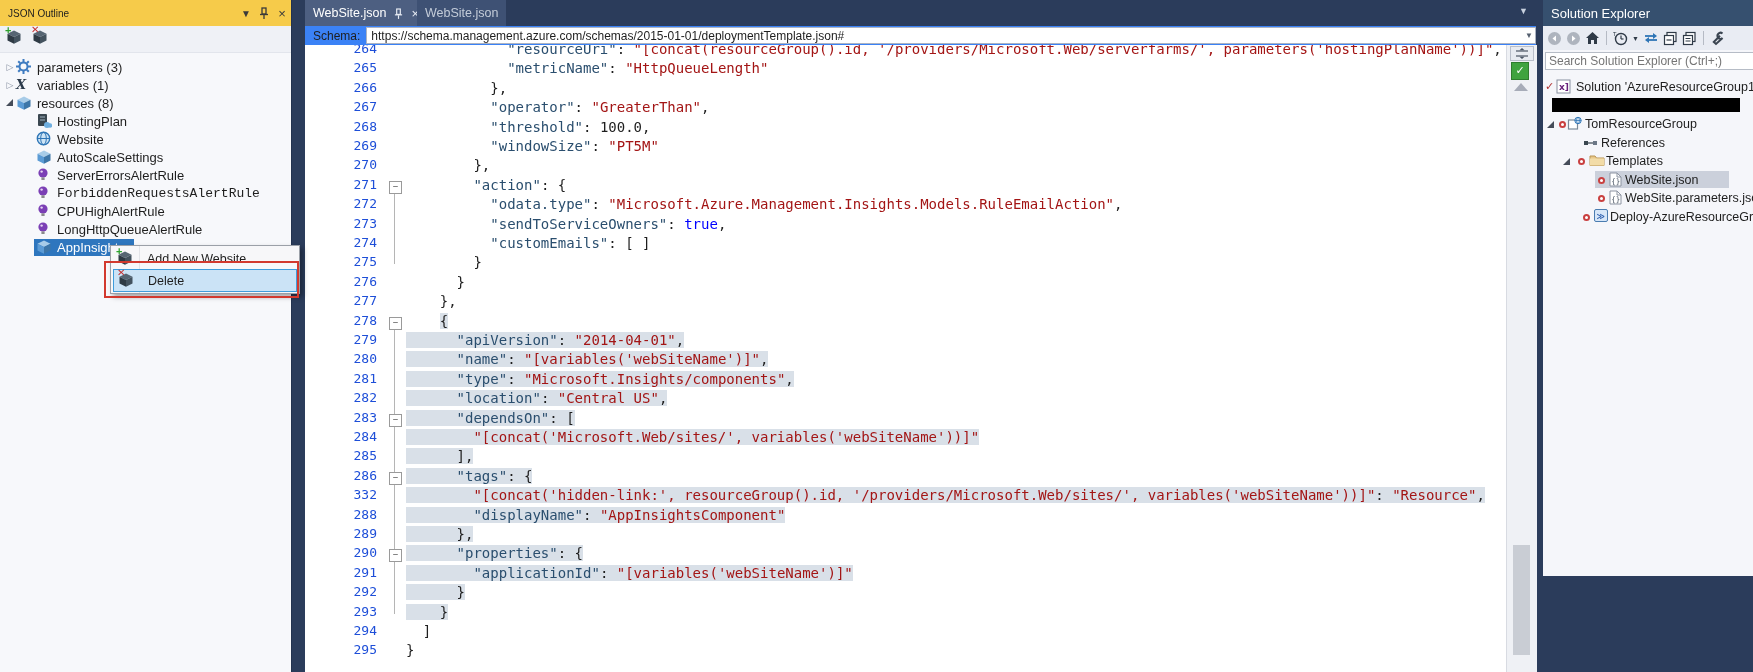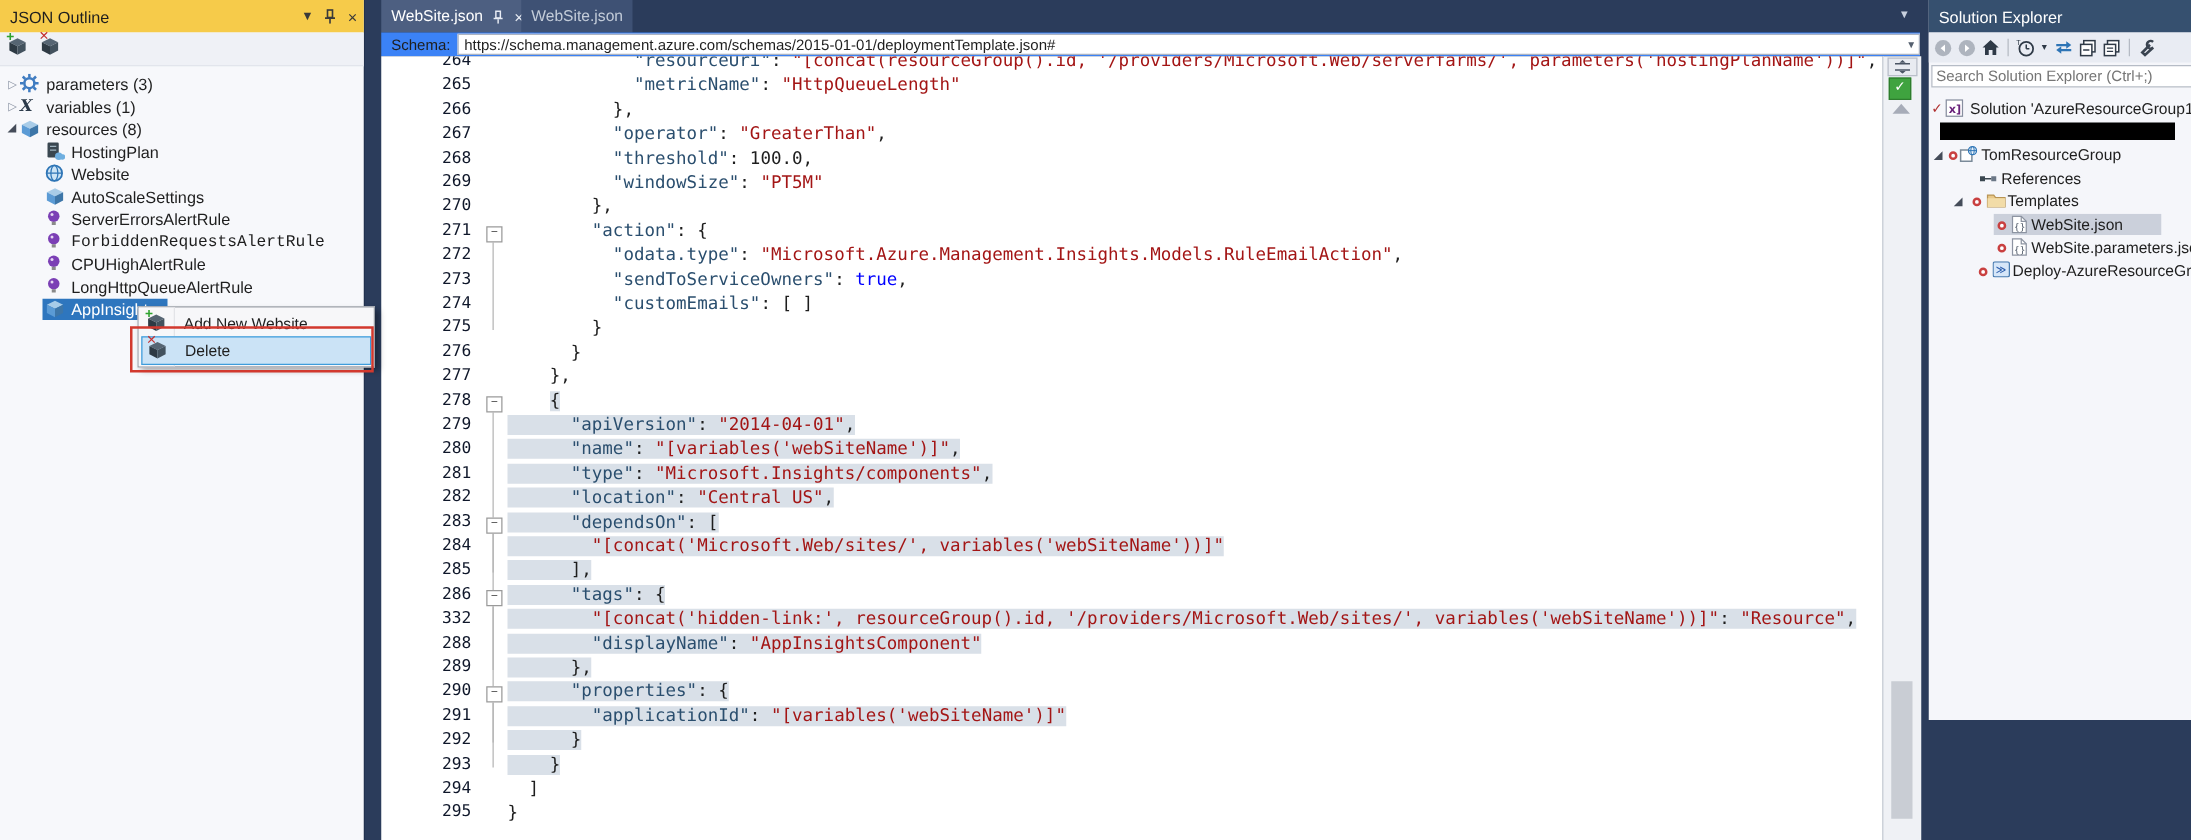--- a/index.html
+++ b/index.html
@@ -1,21 +1,21 @@
 <!DOCTYPE html>
 <html><head>
 <meta charset="utf-8">
 <style>
   html,body{margin:0;padding:0;background:#1e2a42;}
   #canvas{position:relative;width:1753px;height:672px;background:#2B3C5B;overflow:hidden;
           font-family:"Liberation Sans","DejaVu Sans",sans-serif;-webkit-font-smoothing:antialiased;}
   
   #json-outline{position:absolute;left:0;top:0;width:291px;height:672px;background:#F7F8FB;border-right:1px solid #22324F;}
   #jo-header{position:absolute;left:0;top:0;right:0;height:26px;background:#F6CB4A;display:flex;align-items:center;}
-  #jo-title{font-size:13px;color:#1E1E1E;padding-left:8px;flex:1;}
+  #jo-title{font-size:10px;color:#1E1E1E;padding-left:8px;flex:1;}
   .hdr-btn{width:18px;height:18px;display:flex;align-items:center;justify-content:center;color:#3A3A3A;font-size:10px;cursor:default;}
   #jo-toolbar{position:absolute;left:0;top:26px;right:0;height:26px;background:#EFF1F6;display:flex;align-items:center;gap:6px;padding-left:6px;border-bottom:1px solid #E2E5EC;}
   .tool-cube{width:20px;height:20px;position:relative;display:inline-block;}
   #jo-tree{position:absolute;left:0;top:52px;right:0;bottom:0;}
   .jo-row{position:absolute;height:18px;display:flex;align-items:center;font-size:13px;color:#1E1E1E;white-space:nowrap;}
   .jo-row .lbl{padding-left:5px;}
   .sel-row-bg{position:absolute;left:34px;width:100px;height:17px;background:#2E76BE;}
   .arrow-collapsed{color:#8A93A3;font-size:9px;width:12px;display:inline-block;text-align:center;}
   .arrow-expanded{width:0;height:0;border-left:7px solid transparent;border-bottom:7px solid #454C59;display:inline-block;margin:0 3px 2px 2px;}
   .ico{width:16px;height:16px;display:inline-block;position:relative;flex:0 0 16px;}
@@ -34,21 +34,21 @@
   #tab-active{left:0;background:#4D5F81;color:#FFFFFF;}
   #tab-inactive{left:112px;background:#3E5174;color:#C3CCD9;}
   .tab-glyph{margin-left:8px;font-size:11px;color:#E8ECF4;}
   #tab-overflow{position:absolute;right:8px;top:6px;color:#C7D0DE;font-size:9px;}
   #schema-bar{position:absolute;left:0;top:26px;right:0;height:19px;background:#3b82f6;display:flex;align-items:center;font-size:12px;color:#1E1E1E;}
   #schema-label{padding:0 6px 0 8px;}
   #schema-field{position:relative;height:15px;width:1168px;background:#FFFFFF;border:1px solid #ABB3C2;font-size:12px;color:#1E1E1E;display:flex;align-items:center;padding-left:4px;overflow:hidden;white-space:nowrap;}
   #schema-dropdown{position:absolute;right:2px;top:3px;color:#55606F;font-size:8px;}
   #code-region{position:absolute;left:0;top:45px;width:1201px;bottom:0;background:#FFFFFF;overflow:hidden;}
   .code-line{position:absolute;left:0;right:0;height:20px;}
-  .ln{position:absolute;left:0;width:72px;text-align:right;font:13px "DejaVu Sans Mono",monospace;color:#0f172a;}
+  .ln{position:absolute;left:0;width:72px;text-align:right;font:13px "DejaVu Sans Mono",monospace;color:#1d4ed8;}
   .fold-box{position:absolute;left:84px;top:4px;width:11px;height:11px;border:1px solid #9A9A9A;background:#FFFFFF;font:9px "DejaVu Sans Mono",monospace;color:#5A5A5A;line-height:9px;text-align:center;z-index:3;}
   .fold-vline{position:absolute;left:89px;width:1px;background:#B5B5B5;z-index:2;}
   .code-text{position:absolute;left:101px;font:14px "DejaVu Sans Mono",monospace;white-space:pre;}
   .tk-k{color:#2A4E6E;} .tk-s{color:#A31515;} .tk-p{color:#1E1E1E;} .tk-n{color:#1E1E1E;} .tk-kw{color:#0000FF;}
   .sel-bg{background:#D9E0E8;}
   #scroll-col{position:absolute;left:1201px;top:45px;width:30px;bottom:0;background:#EFF1F5;border-left:1px solid #D8DBE2;}
   #split-handle{position:absolute;left:3px;top:1px;width:22px;height:13px;background:#E8EBF1;border:1px solid #B9BEC9;display:flex;align-items:center;justify-content:center;}
   #validation-ok{position:absolute;left:4px;top:17px;width:16px;height:16px;background:#3FA33F;border:1px solid #2E7D2E;color:#FFFFFF;font-size:11px;line-height:15px;text-align:center;}
   #scroll-up{position:absolute;left:7px;top:38px;width:0;height:0;border-left:7px solid transparent;border-right:7px solid transparent;border-bottom:8px solid #A7ACB8;}
   #scroll-thumb{position:absolute;left:6px;top:500px;width:17px;height:110px;background:#C9CDD4;}

